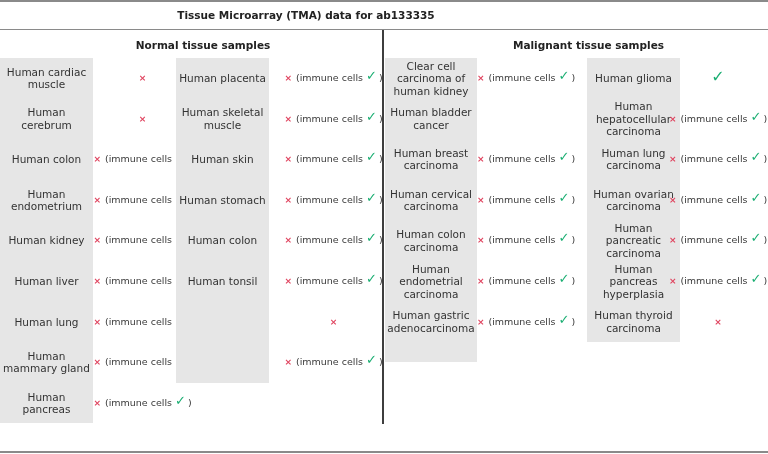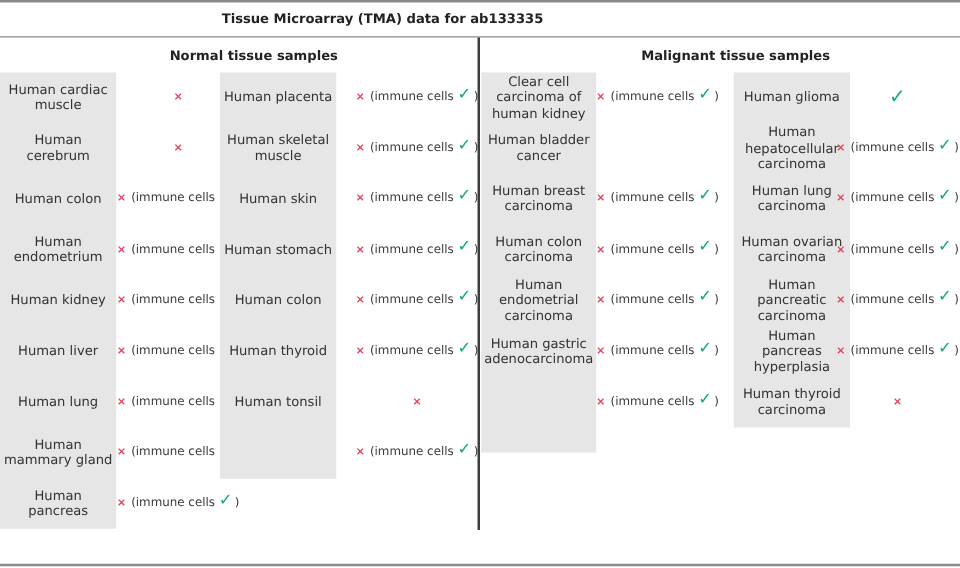--- a/index.html
+++ b/index.html
@@ -99,21 +99,20 @@
         <span class="check">✓</span>
         <span>)</span>
       </div>
     </div>
   <div class="col name-col" style="left: 176px; width: 93px; height: 324.8px;">
       <div class="cell">Human placenta</div>
       <div class="cell">Human skeletal muscle</div>
       <div class="cell">Human skin</div>
       <div class="cell">Human stomach</div>
       <div class="cell">Human colon</div>
-      <div class="cell">Human thyroid</div>
       <div class="cell">Human tonsil</div>
     </div>
   <div class="col res-col" style="left:285px;width:97px;">
       <div class="cell">
         <span class="cross">×</span>
         <span>(immune cells</span>
         <span class="check">✓</span>
         <span>)</span>
       </div>
       <div class="cell">
@@ -159,20 +158,21 @@
 </div>
 
 <div class="divider"></div>
 
 <div class="section malignant">
   <div class="section-title">Malignant tissue samples</div>
   <div class="col name-col" style="left: 0px; width: 92px; height: 304px;">
       <div class="cell">Clear cell carcinoma of human kidney</div>
       <div class="cell">Human bladder cancer</div>
       <div class="cell">Human breast carcinoma</div>
+      <div class="cell">Human cervical carcinoma</div>
       <div class="cell">Human colon carcinoma</div>
       <div class="cell">Human endometrial carcinoma</div>
       <div class="cell">Human gastric adenocarcinoma</div>
     </div>
   <div class="col res-col" style="left:92px;width:98px;">
       <div class="cell">
         <span class="cross">×</span>
         <span>(immune cells</span>
         <span class="check">✓</span>
         <span>)</span>

